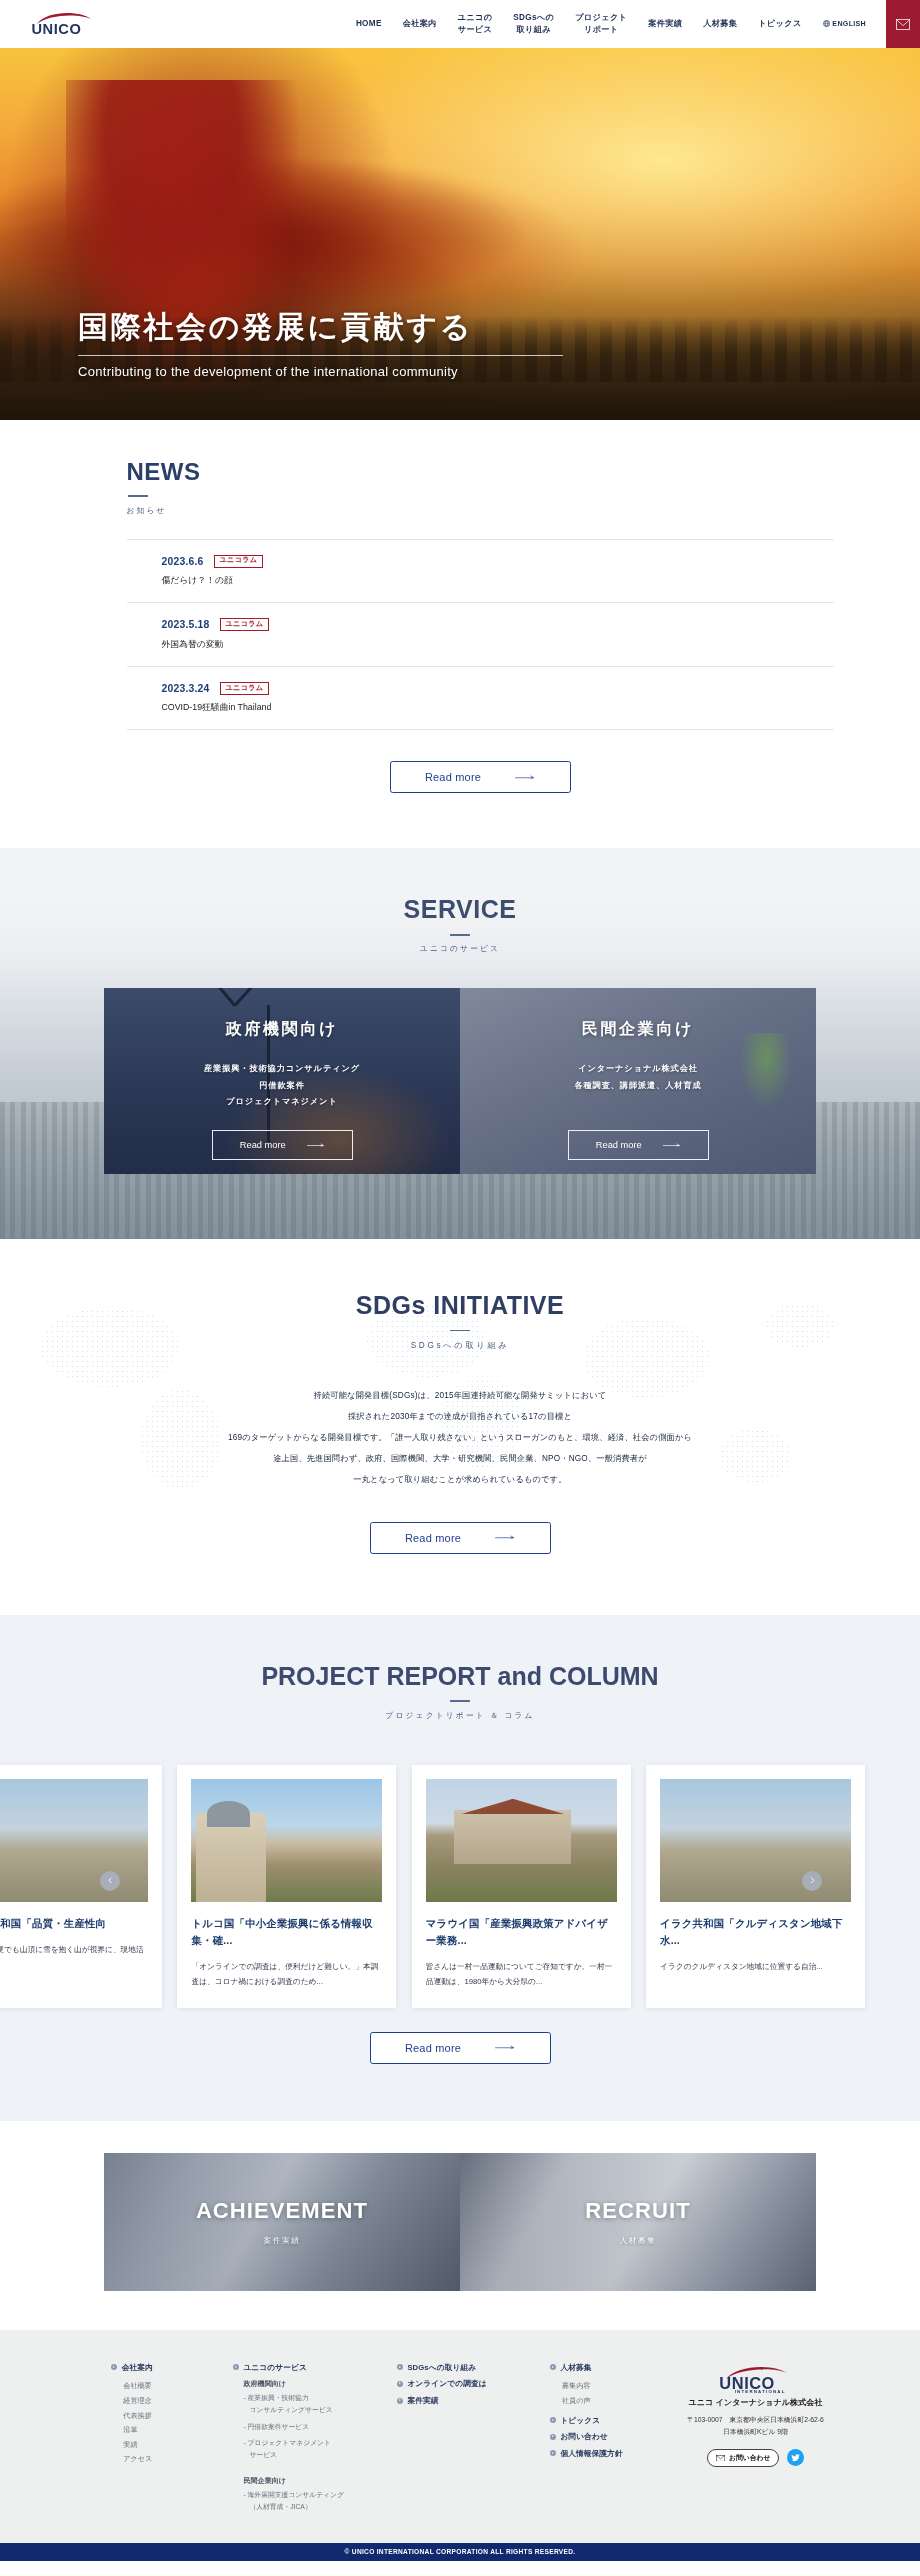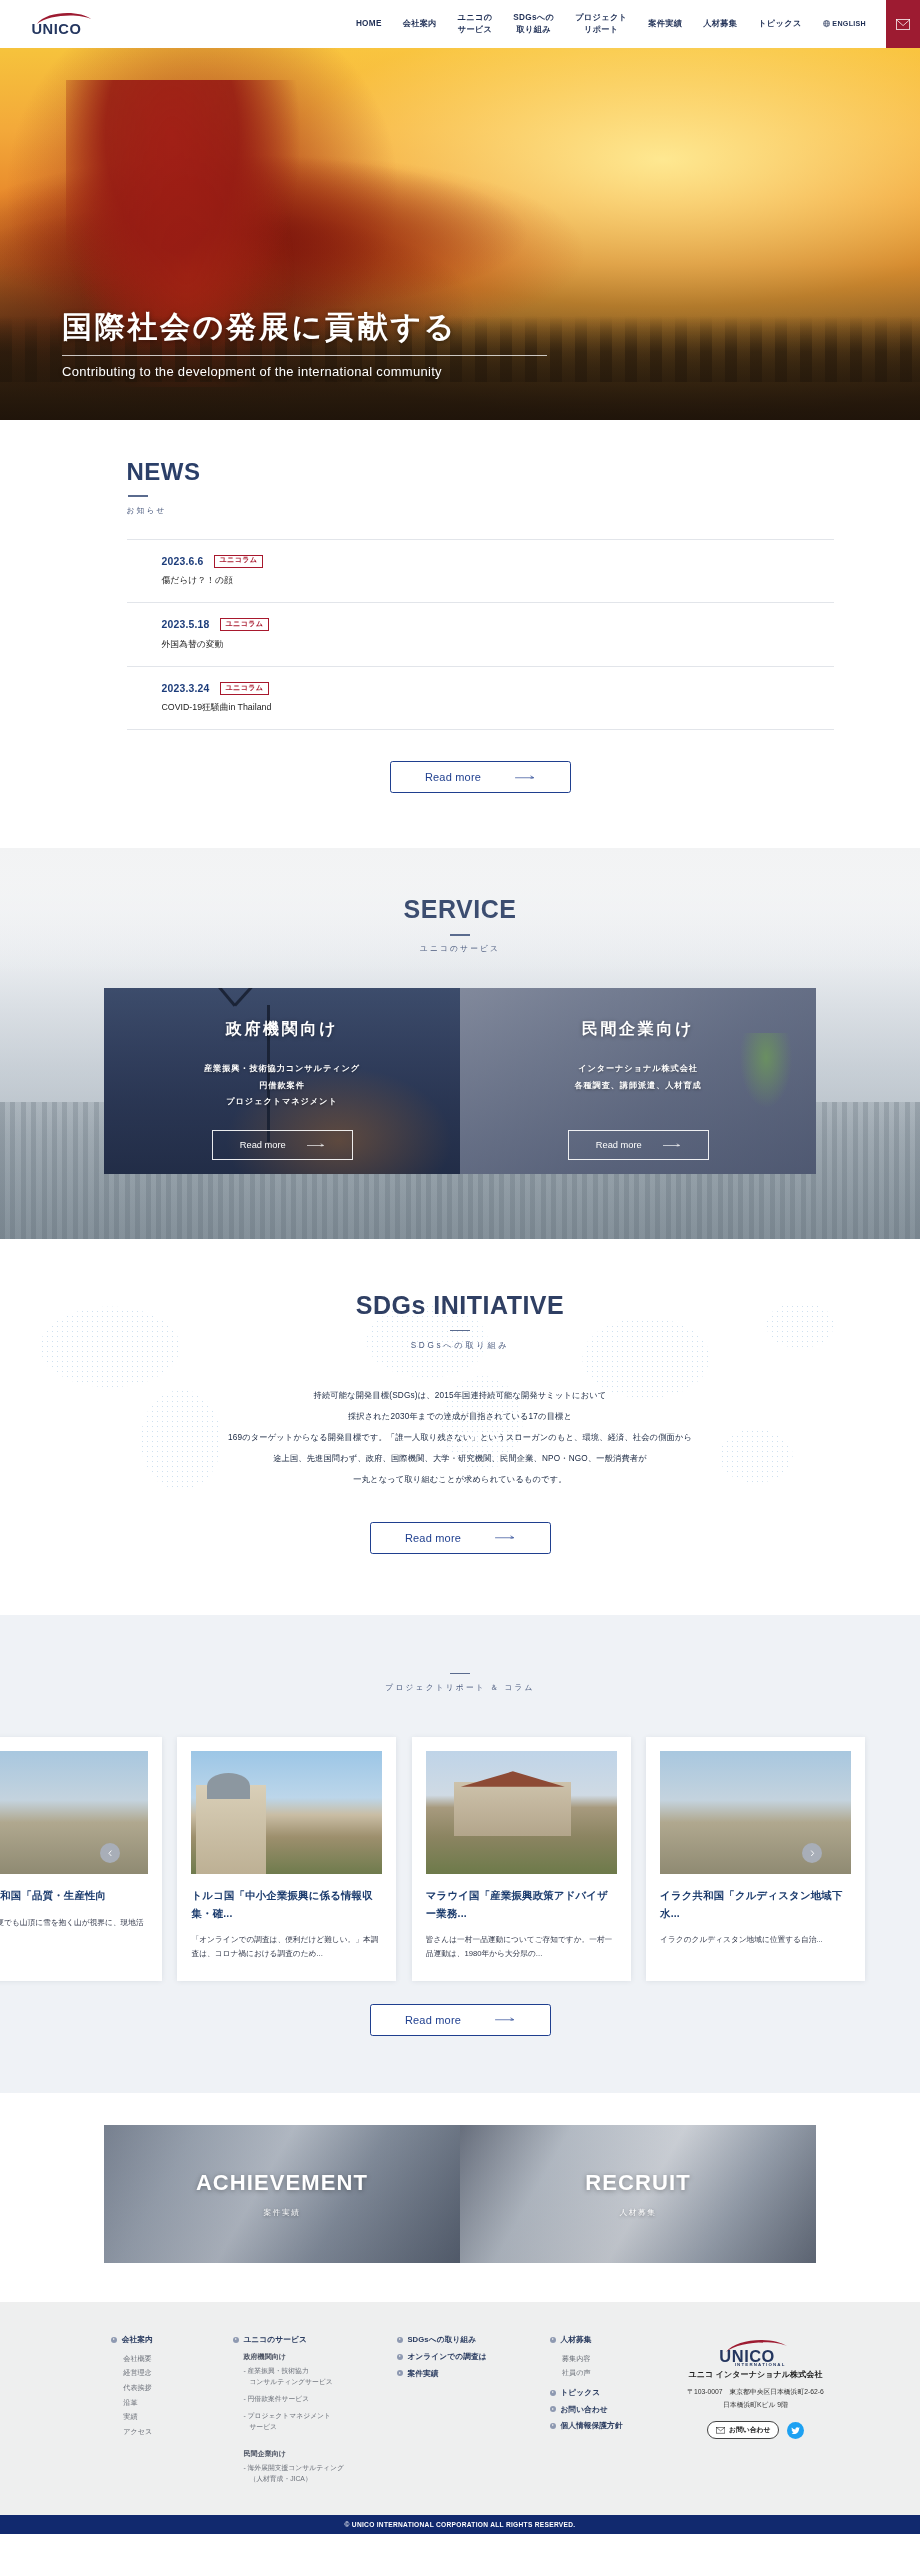--- a/index.html
+++ b/index.html
@@ -105,21 +105,21 @@
     position:absolute;
     left:0; right:0; bottom:38px; height:66px;
     background:
       repeating-linear-gradient(90deg, rgba(30,20,10,0.75) 0 12px, rgba(30,20,10,0.35) 12px 25px);
     -webkit-mask-image:linear-gradient(180deg, rgba(0,0,0,0) 0%, #000 55%, #000 100%);
             mask-image:linear-gradient(180deg, rgba(0,0,0,0) 0%, #000 55%, #000 100%);
     opacity:.8;
   }
   .hero-copy {
     position:absolute;
-    left:62px;
+    left:78px;
     top:262px;
     width:493px;
     z-index:5;
   }
   .hero-title {
     font-size:30px;
     font-weight:700;
     color:#fff;
     letter-spacing:2.7px;
     text-shadow:0 1.1px 5.5px rgba(0,0,0,.45);
@@ -742,20 +742,21 @@
     <span>Read more</span>
     <svg class="rm-arrow" viewBox="0 0 36 10">
       <line x1="0" y1="5" x2="33" y2="5" stroke="#1f3f8f" stroke-width="1.2"></line>
       <path d="M28 1.5 L34 5 L28 6" fill="none" stroke="#1f3f8f" stroke-width="1.2"></path>
     </svg>
   </div>
 </section>
 
 <section class="report">
   <div class="sec-head">
+    <div class="sec-title">PROJECT REPORT and COLUMN</div>
     <div class="sec-dash"></div>
     <div class="sec-sub">プロジェクトリポート ＆ コラム</div>
   </div>
 
   <div class="carousel">
     <div class="track">
 
       <div class="pcard">
         <div class="pcard-img img-iraq"></div>
         <div class="pcard-title">ケニア共和国「品質・生産性向</div>

